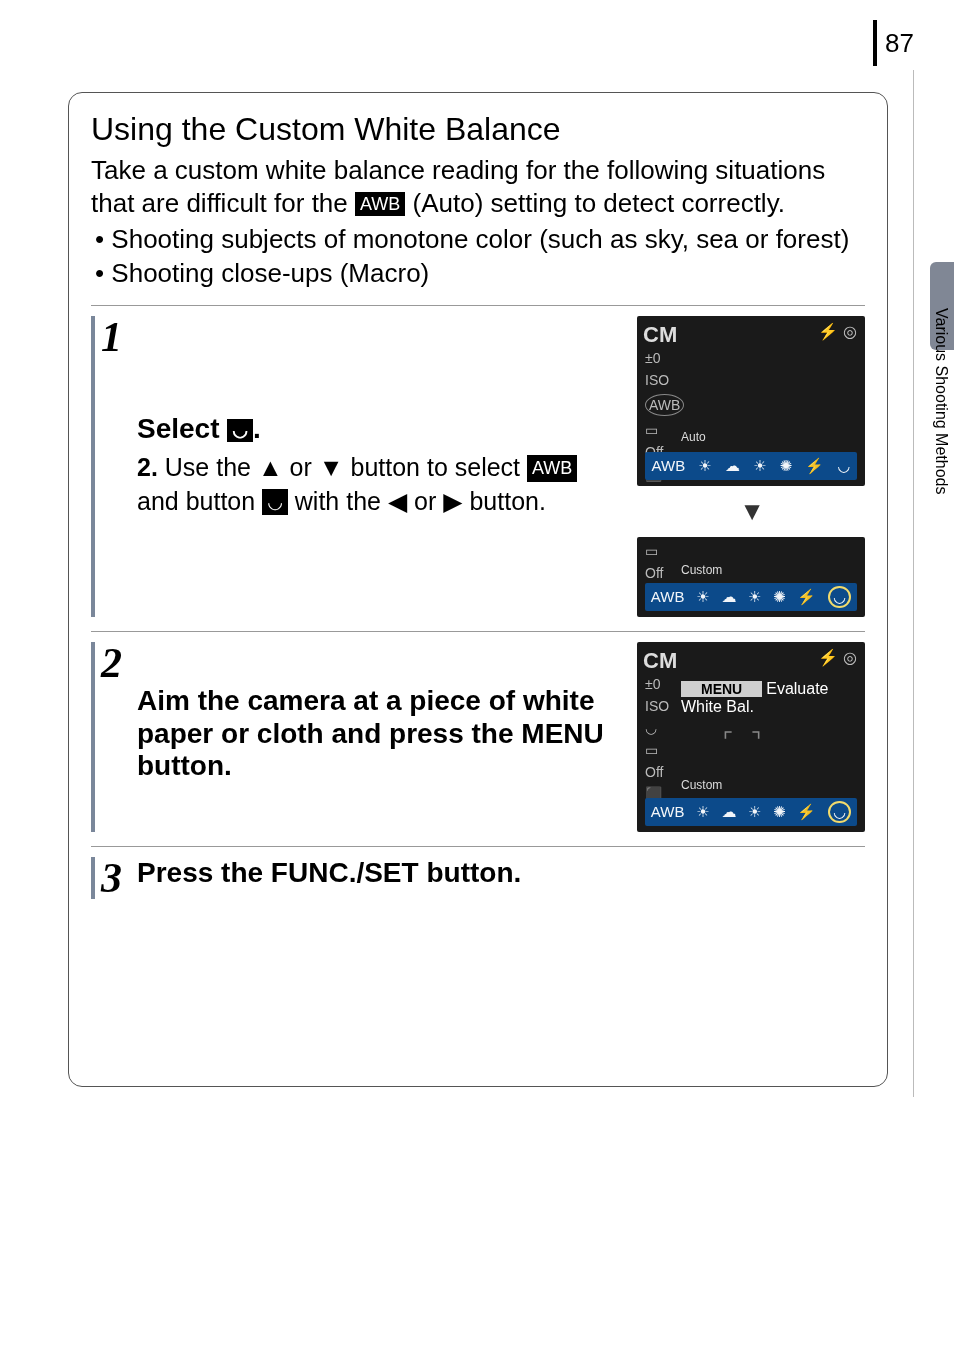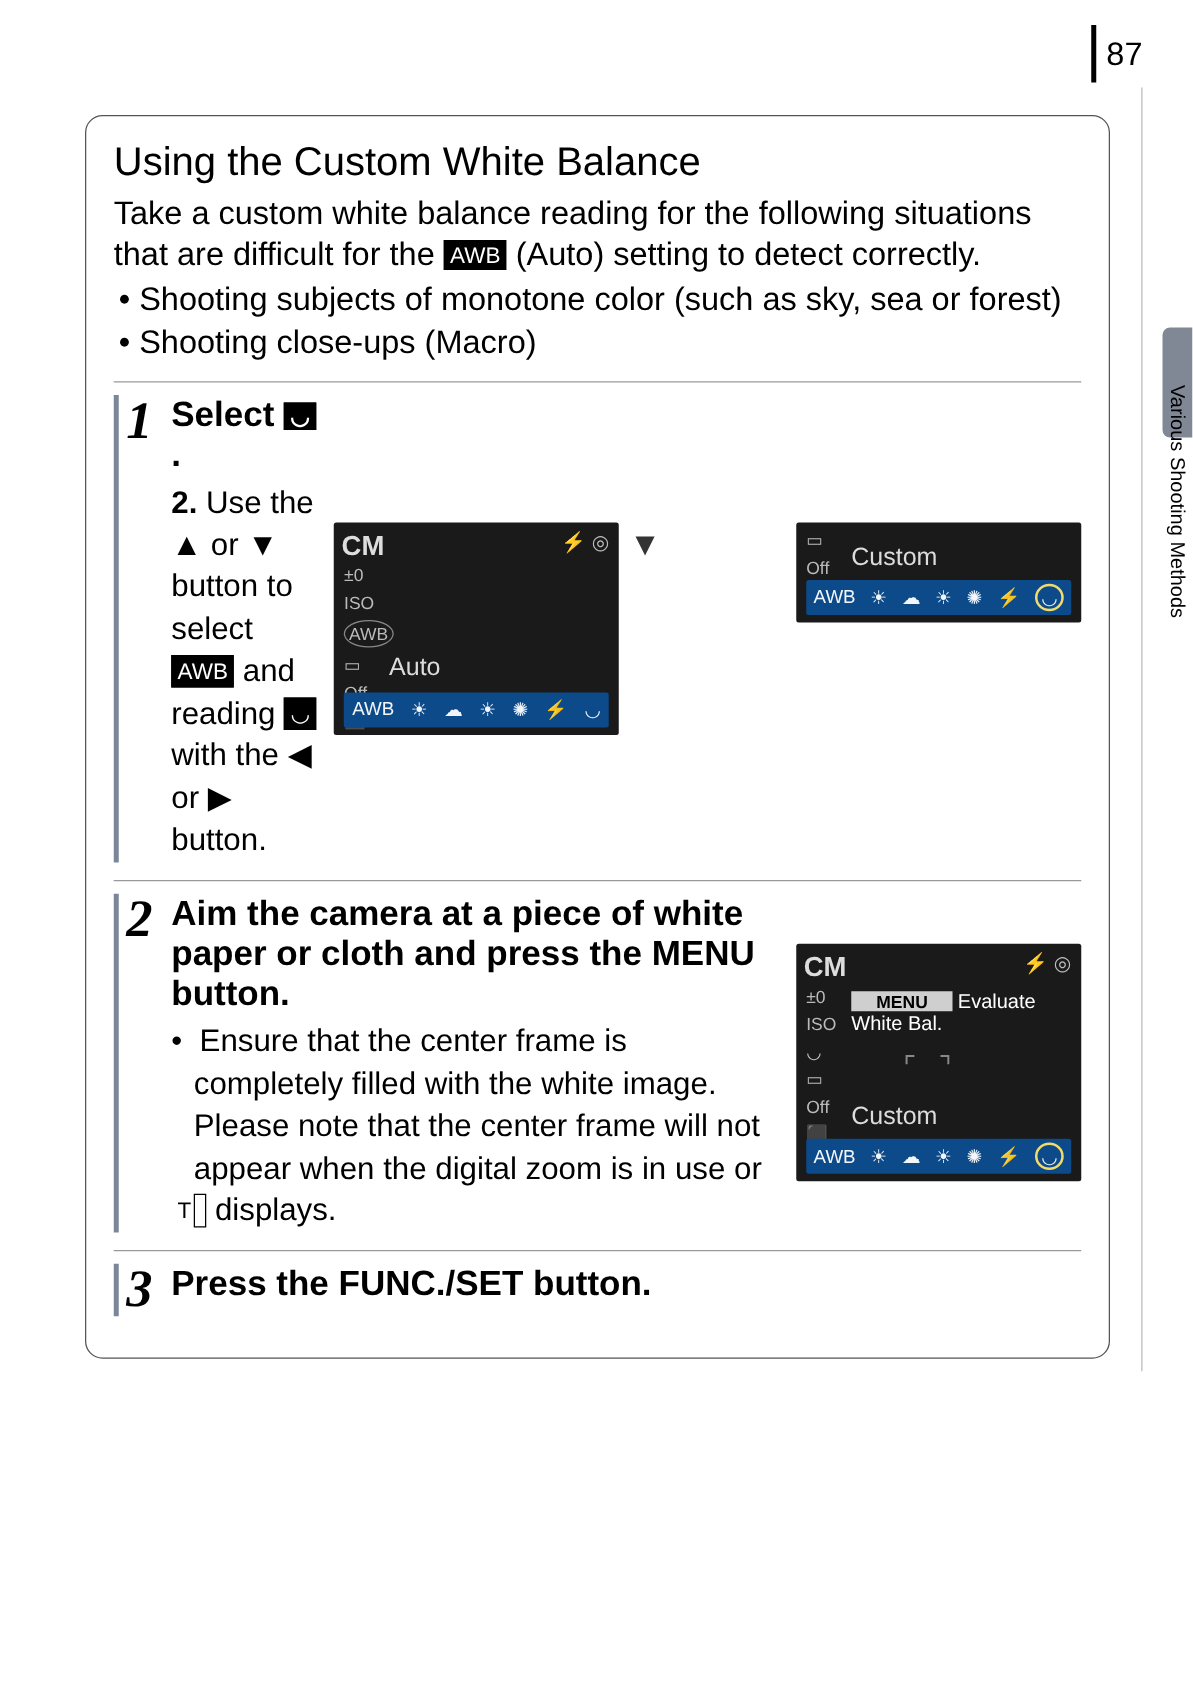--- a/index.html
+++ b/index.html
@@ -16,27 +16,27 @@
   .step{display:flex;border-bottom:1px solid #999;padding:10px 0 14px 0}
   .step:last-of-type{border-bottom:none}
   .num-col{width:46px;flex-shrink:0;position:relative}
   .num-col .accent{position:absolute;left:0;top:0;bottom:0;width:4px;background:#7a879a}
   .num-col .big{font-style:italic;font-weight:900;font-size:42px;font-family:Georgia,serif;margin-left:10px;line-height:1}
   .body-col{flex:1}
   .step-title{font-weight:900;font-size:28px;font-family:Arial Black,Arial,sans-serif;margin-bottom:6px;line-height:1.15}
   .sub{font-size:25px;line-height:1.35}
   .sub b{font-weight:700}
   .sub .bullet{margin-left:18px;text-indent:-18px}
-  .shots{display:flex;flex-direction:row;gap:8px;margin-left:14px}
+  .shots{display:flex;flex-direction:column;gap:8px;margin-left:14px}
   .shot{width:228px;height:170px;background:#1a1a1a;border-radius:2px;position:relative;color:#cfcfcf;font-size:15px}
   .shot .cm{position:absolute;top:6px;left:6px;font-weight:700;font-size:22px;color:#ddd}
   .shot .topr{position:absolute;top:6px;right:8px;font-size:16px;color:#bdbdbd}
   .shot .left-icons{position:absolute;top:34px;left:8px;display:flex;flex-direction:column;gap:6px;font-size:14px;color:#bbb}
   .shot .awb-circle{border:1px solid #888;border-radius:50%;padding:2px 3px}
-  .shot .lbl{position:absolute;bottom:42px;left:44px;color:#dcdcdc;font-size:20px}
+  .shot .lbl{position:absolute;bottom:42px;left:44px;color:#dcdcdc;font-size:12px}
   .shot .row{position:absolute;bottom:6px;left:8px;right:8px;background:#0c4a8a;border-radius:2px;height:28px;display:flex;align-items:center;justify-content:space-around;color:#fff;font-size:15px}
   .shot .row span{opacity:.95}
   .shot .row .sel{border:2px solid #ffe36b;border-radius:50%;padding:0 3px}
   .shot2{height:80px}
   .shot2 .lbl{bottom:40px}
   .shot3{height:190px}
   .shot3 .menu{position:absolute;top:38px;left:44px;color:#fff;font-size:16px}
   .shot3 .menu .btn{background:#cfcfcf;color:#000;padding:0 20px;margin-right:4px;font-size:14px;font-weight:700}
   .shot3 .brackets{position:absolute;top:86px;left:50%;transform:translateX(-50%);color:#888;font-size:22px;letter-spacing:18px}
   .down-arrow{text-align:right;font-size:26px;color:#333;margin:2px 100px 2px 0}
@@ -85,21 +85,21 @@
         <div class="big">1</div>
       </div>
       <div class="body-col flexrow">
         <div style="flex:1">
           <div class="step-title">
             <span>Select </span>
             <span class="inline-icon">◡</span><span>.</span>
           </div>
           <div class="sub">
             <div style="padding-left:0">
-              <b>2.</b><span> Use the </span><span class="tri">▲</span><span> or </span><span class="tri">▼</span><span> button to select </span><span class="inline-icon">AWB</span><span> and reading </span><span class="inline-icon">◡</span><span> with the </span><span class="tri">◀</span><span> or </span><span class="tri">▶</span><span> button.</span>
+              <b>2.</b><span> Use the </span><span class="tri">▲</span><span> or </span><span class="tri">▼</span><span> button to select </span><span class="inline-icon">AWB</span><span> and button </span><span class="inline-icon">◡</span><span> with the </span><span class="tri">◀</span><span> or </span><span class="tri">▶</span><span> button.</span>
             </div>
           </div>
         </div>
         <div class="shots">
           <div class="shot">
             <div class="cm">CM</div>
             <div class="topr">⚡  ◎</div>
             <div class="left-icons">
               <span>±0</span>
               <span>ISO</span>
@@ -143,23 +143,20 @@
 
     <div class="step">
       <div class="num-col">
         <div class="accent"></div>
         <div class="big">2</div>
       </div>
       <div class="body-col">
         <div class="flexrow">
           <div style="flex:1">
             <div class="step-title">Aim the camera at a piece of white paper or cloth and press the MENU button.</div>
-            <div class="sub">
-              <div class="bullet">•&nbsp;&nbsp;<span>Ensure that the center frame is completely filled with the white image. Please note that the center frame will not appear when the digital zoom is in use or </span><span class="inline-icon white">T</span><span> displays.</span></div>
-            </div>
           </div>
           <div class="shots">
             <div class="shot shot3">
               <div class="cm">CM</div>
               <div class="topr">⚡  ◎</div>
               <div class="menu"><span class="btn">MENU</span><span>Evaluate White Bal.</span></div>
               <div class="left-icons">
                 <span>±0</span>
                 <span>ISO</span>
                 <span>◡</span>

